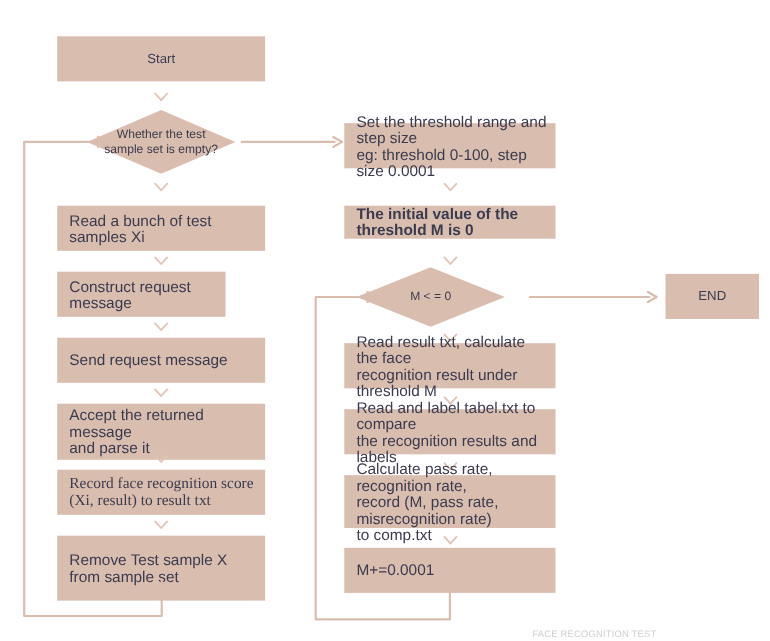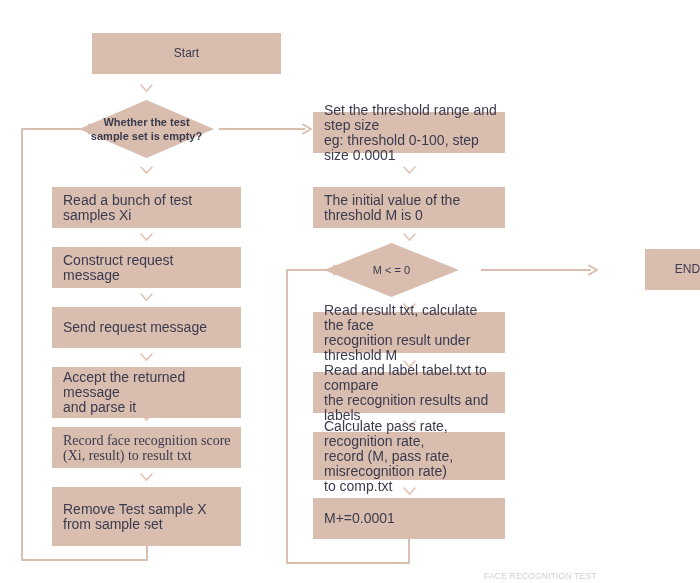--- a/index.html
+++ b/index.html
@@ -31,21 +31,20 @@
     white-space: pre-line;
   }
   .node.text-left {
     justify-content: flex-start;
     padding-left: 11px;
     padding-right: 8px;
   }
   .node.text-center {
     justify-content: center;
     text-align: center;
-    margin-left: 40px;
   }
   .node.terminal {
     font-size: 12px;
   }
   .diamond-wrap {
     position: absolute;
   }
   .diamond-wrap svg {
     position: absolute;
     left: 0;
@@ -96,21 +95,21 @@
 <div id="canvas">
 
   <div class="node text-center terminal" style="left:52px; top:33px; width:189px; height:41px;">Start</div>
 
   <div class="chev" style="left:140px; top:84px;">
     <svg width="13" height="9" viewBox="0 0 13 9">
         <path d="M1 1 L6.5 7 L12 1" fill="none" stroke="#e0c3b4" stroke-width="1.6" stroke-linecap="round"></path>
       </svg>
   </div>
 
-  <div class="diamond-wrap" style="left:79px; top:100px; width:135px; height:58px;font-weight:bold;">
+  <div class="diamond-wrap" style="left:79px; top:100px; width:135px; height:58px;">
     <svg width="135" height="58" viewBox="0 0 135 58">
       <polygon points="67.5,0 135,29 67.5,58 0,29" fill="#d9bdae"></polygon>
     </svg>
     <div class="diamond-label">Whether the test
 sample set is empty?</div>
   </div>
 
   <div class="conn" style="left:219px; top:122px;">
     <svg width="95" height="14" viewBox="0 0 95 14">
       <line x1="0" y1="7" x2="86" y2="7" stroke="#d9bdae" stroke-width="2"></line>
@@ -125,21 +124,21 @@
   </div>
 
   <div class="node text-left" style="left:52px; top:187px; width:189px; height:41px;">Read a bunch of test samples Xi</div>
 
   <div class="chev" style="left:140px; top:233px;">
     <svg width="13" height="9" viewBox="0 0 13 9">
         <path d="M1 1 L6.5 7 L12 1" fill="none" stroke="#e0c3b4" stroke-width="1.6" stroke-linecap="round"></path>
       </svg>
   </div>
 
-  <div class="node text-left" style="left:52px; top:247px; width:189px; height:41px;">Construct request message</div>
+  <div class="node text-left" style="left:52px; top:247px; width:153px; height:41px;">Construct request message</div>
 
   <div class="chev" style="left:140px; top:293px;">
     <svg width="13" height="9" viewBox="0 0 13 9">
         <path d="M1 1 L6.5 7 L12 1" fill="none" stroke="#e0c3b4" stroke-width="1.6" stroke-linecap="round"></path>
       </svg>
   </div>
 
   <div class="node text-left" style="left:52px; top:307px; width:189px; height:41px;">Send request message</div>
 
   <div class="chev" style="left:140px; top:353px;">
@@ -177,21 +176,21 @@
 
   <div class="node text-left" style="left:313px; top:112px; width:192px; height:41px;">Set the threshold range and step size
 eg: threshold 0-100, step size 0.0001</div>
 
   <div class="chev" style="left:403px; top:166px;">
     <svg width="13" height="9" viewBox="0 0 13 9">
         <path d="M1 1 L6.5 7 L12 1" fill="none" stroke="#e0c3b4" stroke-width="1.6" stroke-linecap="round"></path>
       </svg>
   </div>
 
-  <div class="node text-left" style="left:313px; top:187px; width:192px; height:41px;">The initial value of the threshold M is 0</div>
+  <div class="node text-left" style="left:313px; top:187px; width:192px; height:30px;font-weight:bold;">The initial value of the threshold M is 0</div>
 
   <div class="chev" style="left:403px; top:233px;">
     <svg width="13" height="9" viewBox="0 0 13 9">
         <path d="M1 1 L6.5 7 L12 1" fill="none" stroke="#e0c3b4" stroke-width="1.6" stroke-linecap="round"></path>
       </svg>
   </div>
 
   <div class="diamond-wrap" style="left:324px; top:243px; width:135px; height:54px;">
     <svg width="135" height="54" viewBox="0 0 135 54">
       <polygon points="67.5,0 135,27 67.5,54 0,27" fill="#d9bdae"></polygon>

